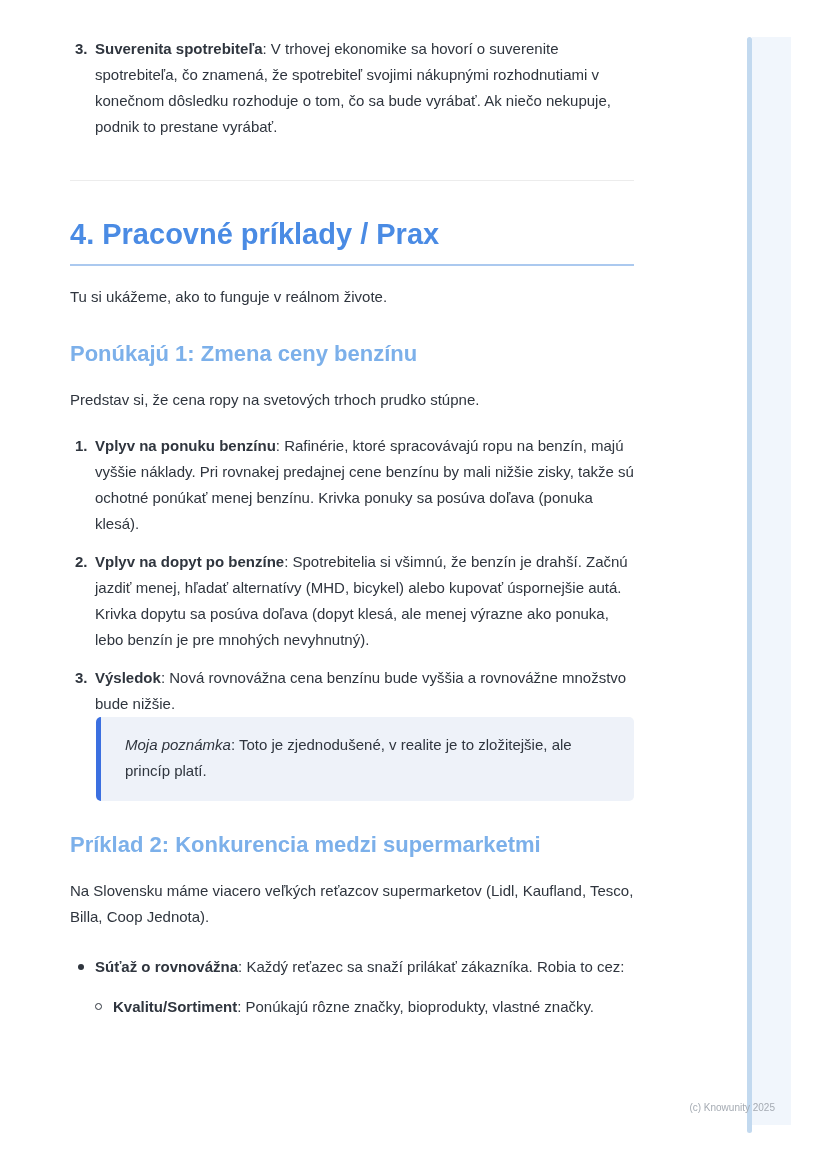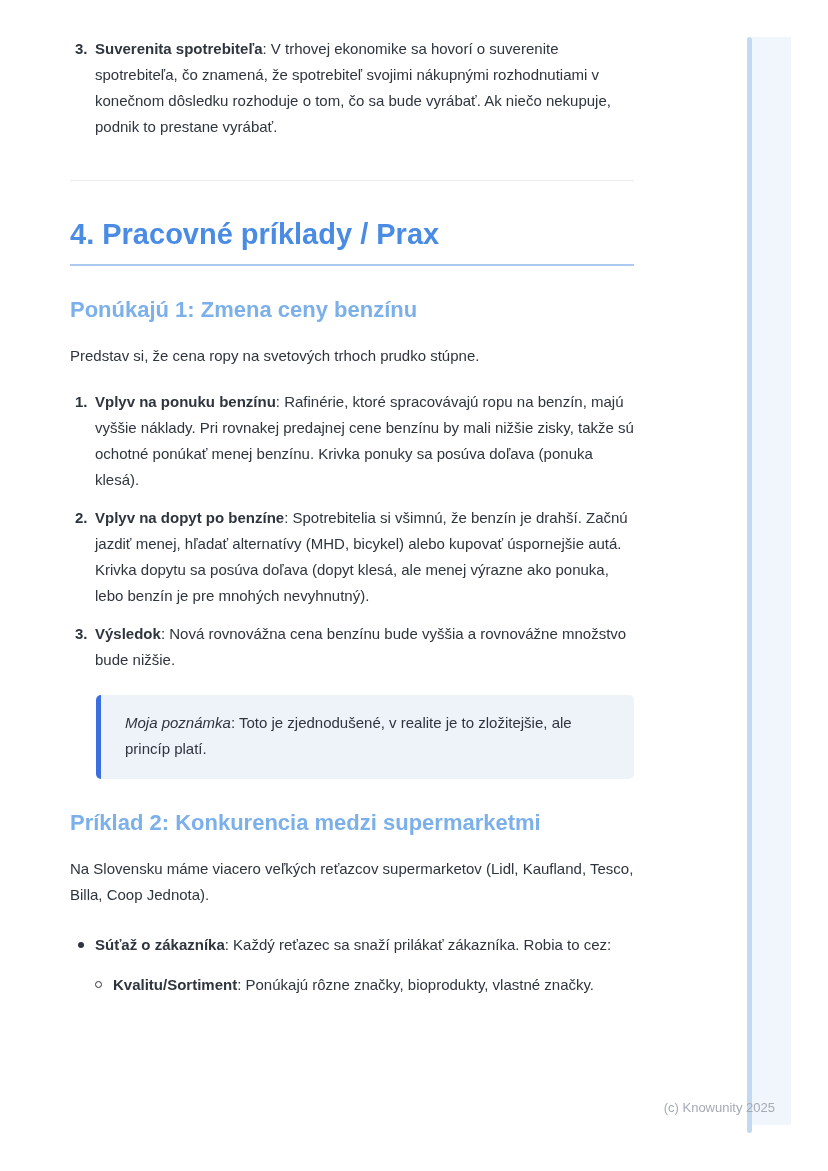--- a/index.html
+++ b/index.html
@@ -61,21 +61,20 @@
   p.lead{margin-top:18px;}
   h2.example-title{
     margin-top:30px;
     font-size:22px;line-height:27px;
     font-weight:700;
     color:var(--subheading-blue);
   }
   p.example-intro{margin-top:20px;}
   ol.steps{margin-top:20px;list-style:none;}
   .callout{
-    margin-top:22px;
     margin-left:26px;
     background:var(--callout-bg);
     border-left:5px solid var(--callout-border);
     border-radius:5px;
     padding:15px 24px 17px 24px;
   }
   .callout .note-label{font-style:italic;}
   ul.bullets{margin-top:24px;list-style:none;}
   ul.sub-bullets{margin-top:14px;margin-left:25px;list-style:none;}
   ul.sub-bullets .li-row + .li-row{margin-top:10px;}
@@ -88,21 +87,21 @@
   .scroll-thumb{
     position:absolute;
     left:747px;top:37px;
     width:5px;height:1096px;
     background:var(--scrollbar-thumb);
     border-radius:3px;
   }
   .watermark{
     position:absolute;
     right:53px;top:1101px;
-    font-size:13px;line-height:14px;
+    font-size:10px;line-height:14px;
     color:var(--footer-text);
     z-index:2;
   }
 </style>
 </head>
 <body>
 
 <div class="page">
 
   <div class="content">
@@ -111,20 +110,21 @@
       <span class="num-marker">3.</span>
       <div class="li-body">
         <strong>Suverenita spotrebiteľa</strong><span>: V trhovej ekonomike sa hovorí o suverenite spotrebiteľa, čo znamená, že spotrebiteľ svojimi nákupnými rozhodnutiami v konečnom dôsledku rozhoduje o tom, čo sa bude vyrábať. Ak niečo nekupuje, podnik to prestane vyrábať.</span>
       </div>
     </div>
 
     <hr class="top-divider">
 
     <h1 class="section-title">4. Pracovné príklady / Prax</h1>
 
+    <p class="lead">Tu si ukážeme, ako to funguje v reálnom živote.</p>
 
     <h2 class="example-title">Ponúkajú 1: Zmena ceny benzínu</h2>
 
     <p class="example-intro">Predstav si, že cena ropy na svetových trhoch prudko stúpne.</p>
 
     <ol class="steps">
       <li class="li-row">
         <span class="num-marker">1.</span>
         <div class="li-body">
           <strong>Vplyv na ponuku benzínu</strong><span>: Rafinérie, ktoré spracovávajú ropu na benzín, majú vyššie náklady. Pri rovnakej predajnej cene benzínu by mali nižšie zisky, takže sú ochotné ponúkať menej benzínu. Krivka ponuky sa posúva doľava (ponuka klesá).</span>
@@ -152,21 +152,21 @@
 
     <p class="example-intro">Na Slovensku máme viacero veľkých reťazcov supermarketov (Lidl, Kaufland, Tesco, Billa, Coop Jednota).</p>
 
     <ul class="bullets">
       <li>
         <div class="li-row">
           <span class="disc-dot">
               <i></i>
             </span>
           <div class="li-body">
-            <strong>Súťaž o zákazníka</strong><span>: Každý reťazec sa snaží prilákať zákazníka. Robia to cez:</span>
+            <strong>Súťaž o rovnovážna</strong><span>: Každý reťazec sa snaží prilákať zákazníka. Robia to cez:</span>
           </div>
         </div>
         <ul class="sub-bullets">
           <li class="li-row">
             <span class="circle-dot">
                 <i></i>
               </span>
             <div class="li-body">
               <strong>Kvalitu/Sortiment</strong><span>: Ponúkajú rôzne značky, bioprodukty, vlastné značky.</span>
             </div>

